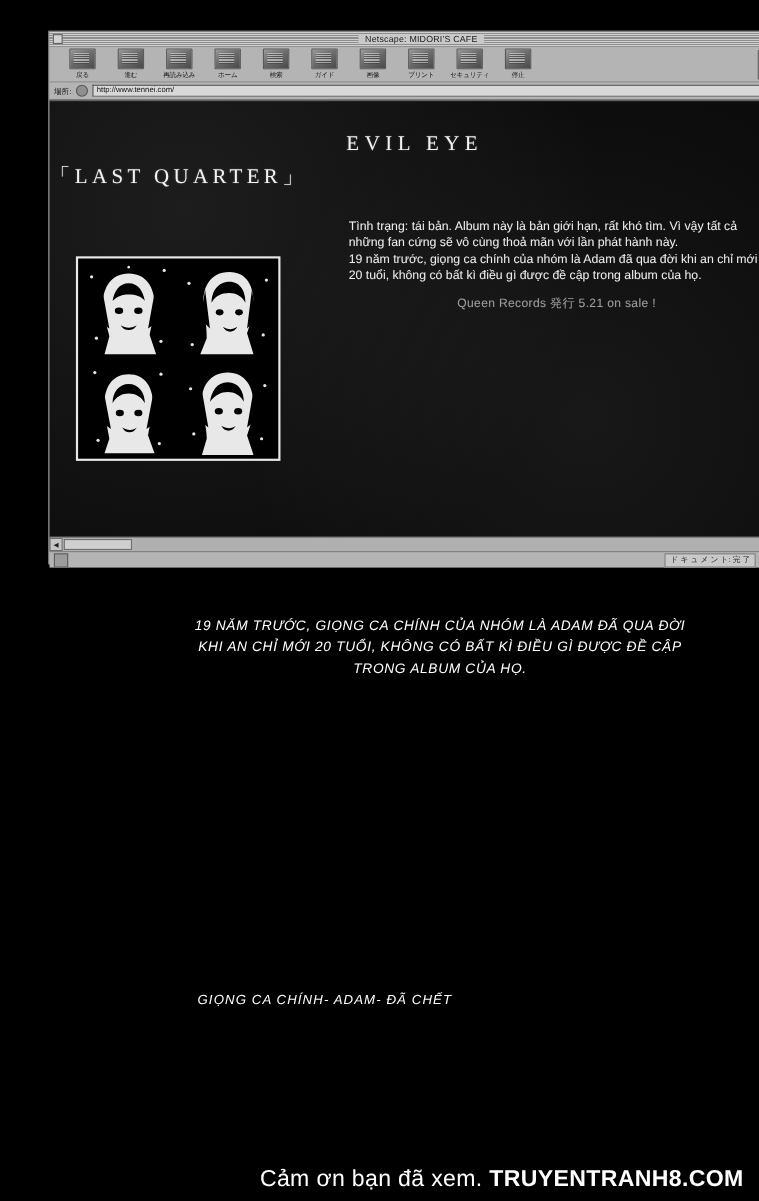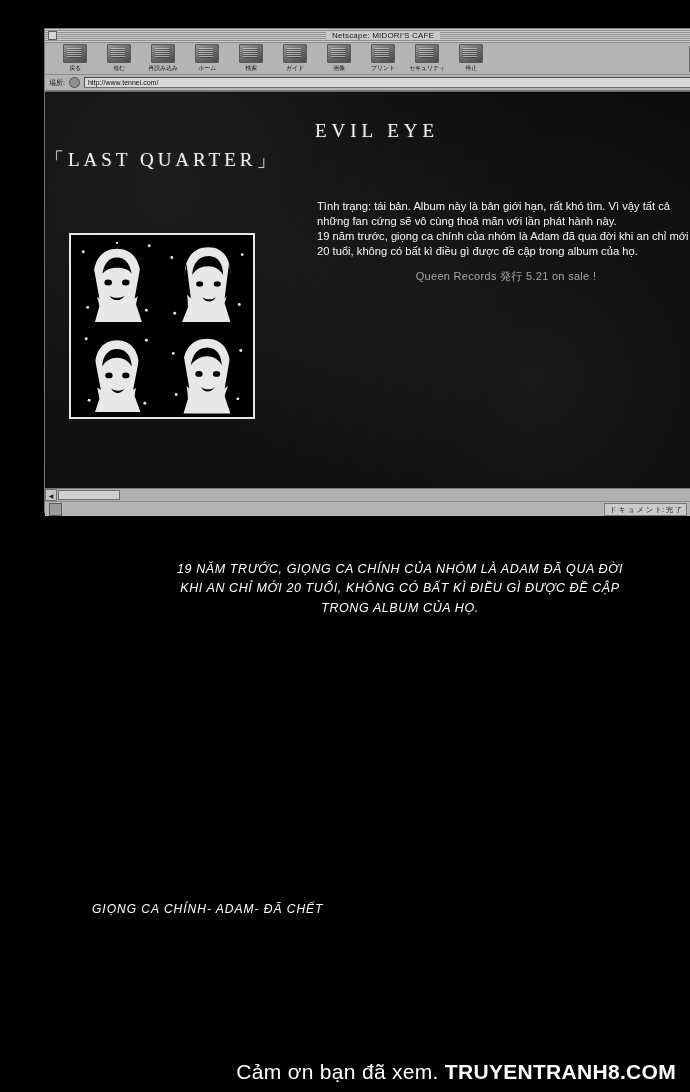--- a/index.html
+++ b/index.html
@@ -339,24 +339,24 @@
     font-size: 12.5px;
     line-height: 1.55;
   }
   #caption-main {
     left: 170px;
     top: 560px;
     width: 460px;
     text-align: center;
   }
   #caption-lower {
-    left: 92px;
+    left: 81px;
     top: 900px;
     width: 330px;
-    text-align: left;
+    text-align: right;
     font-size: 12px;
     letter-spacing: 1px;
   }
 
   
   #footer {
     position: absolute;
     left: 0; right: 0;
     bottom: 8px;
     text-align: right;

